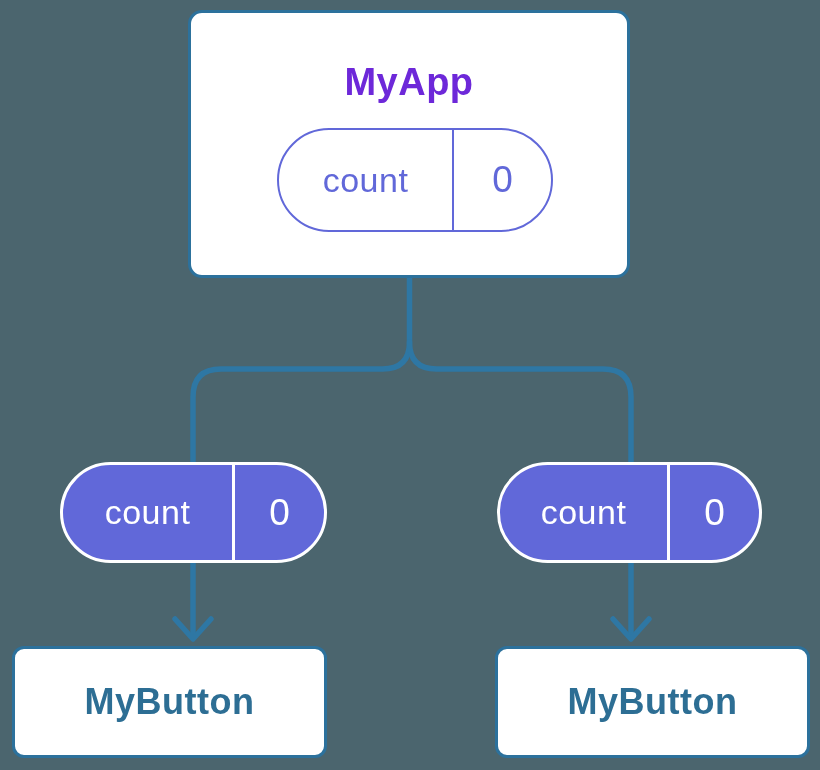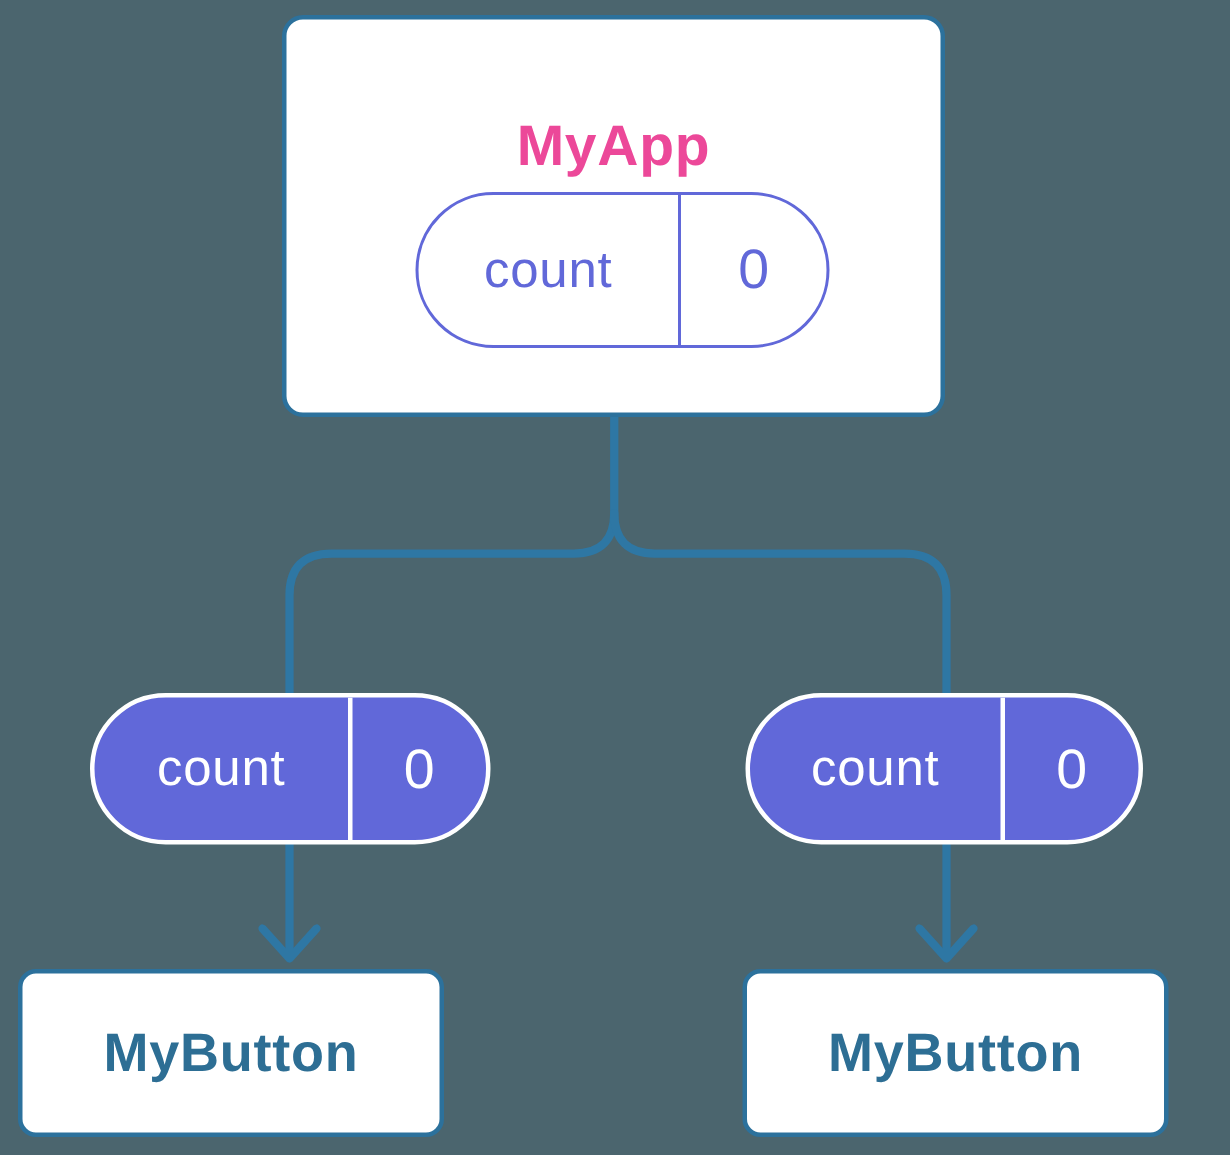--- a/index.html
+++ b/index.html
@@ -43,25 +43,24 @@
   }
   .root-title {
     position: absolute;
     left: 0;
     top: 48px;
     width: 100%;
     text-align: center;
     font-size: 38px;
     font-weight: 600;
     letter-spacing: 0.5px;
-    color: #ec4899;
-    margin-top: 16px;
+    color: #6d28d9;
   }
   .leaf-card {
-    width: 284px;
+    width: 315px;
     height: 112px;
     border-radius: 12px;
     display: flex;
     align-items: center;
     justify-content: center;
   }
   .leaf-left  { left: 12px;  top: 646px; }
   .leaf-right { left: 495px; top: 646px; }
   .leaf-title {
     font-size: 36px;

